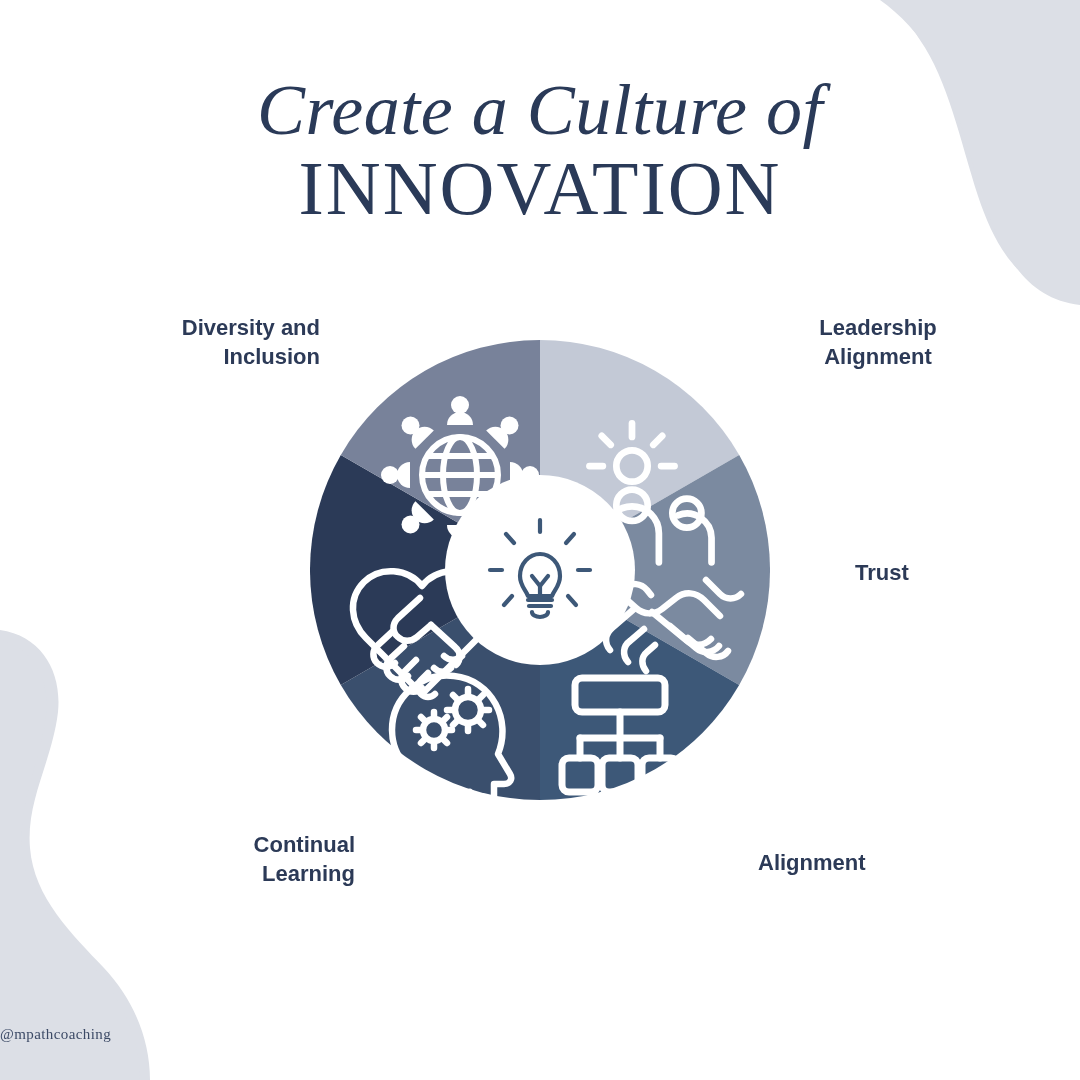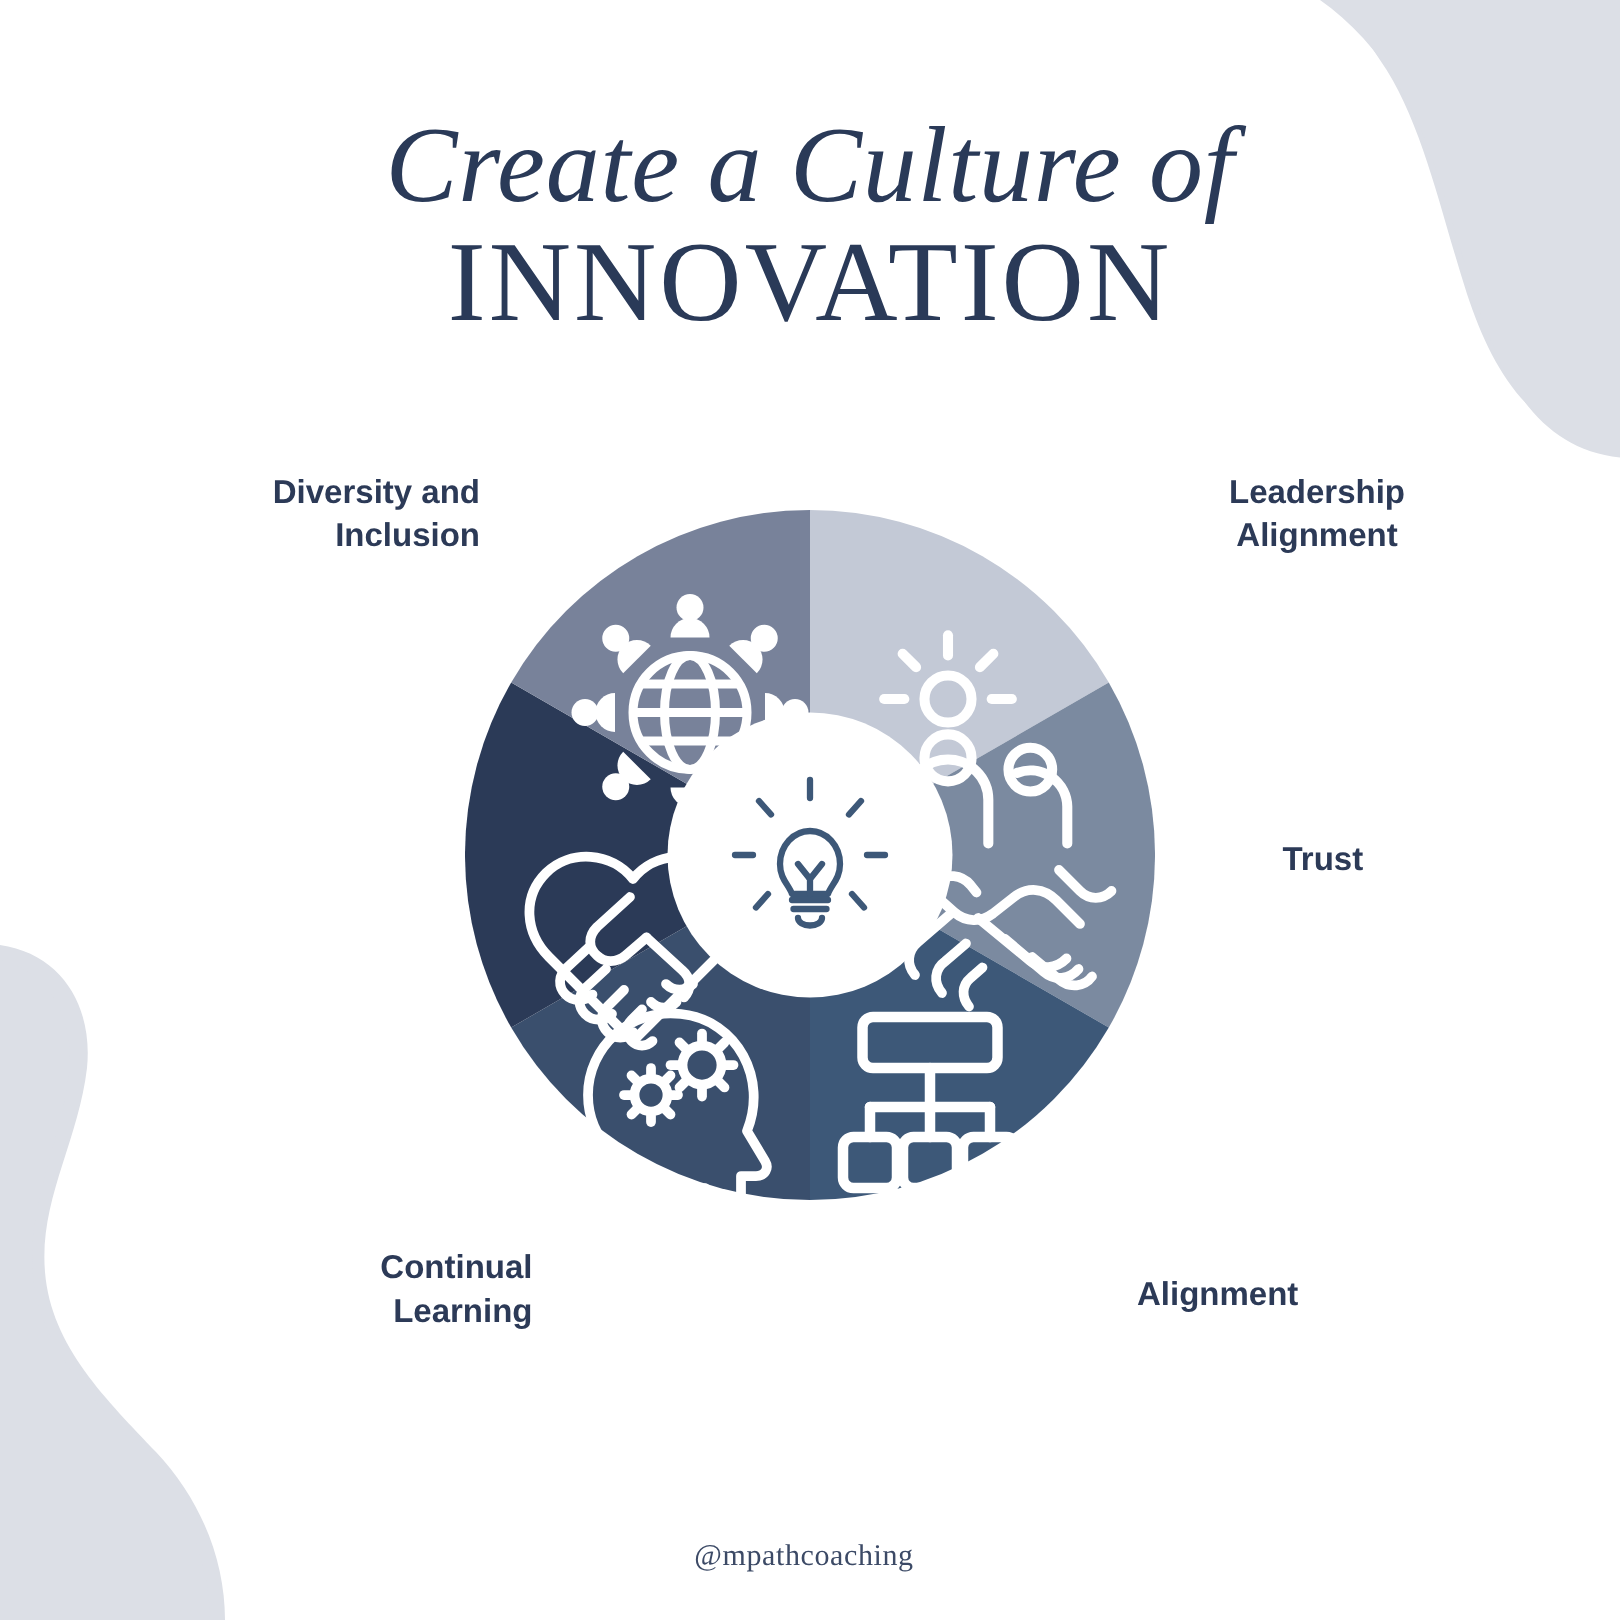--- a/index.html
+++ b/index.html
@@ -114,23 +114,23 @@
     width: 240px;
     text-align: left;
   }
 
   
   .footer-handle {
     position: absolute;
     left: 0;
     top: 1026px;
     width: 1072px;
-    text-align: center;
+    text-align: left;
     font-family: "Liberation Serif", "DejaVu Serif", serif;
-    font-size: 20px;
+    font-size: 15px;
     letter-spacing: 0.4px;
     color: #3c4a66;
   }
 </style>
 </head>
 <body>
 
 <div id="canvas">
 
   <svg class="bg-decor" viewBox="0 0 1080 1080">

